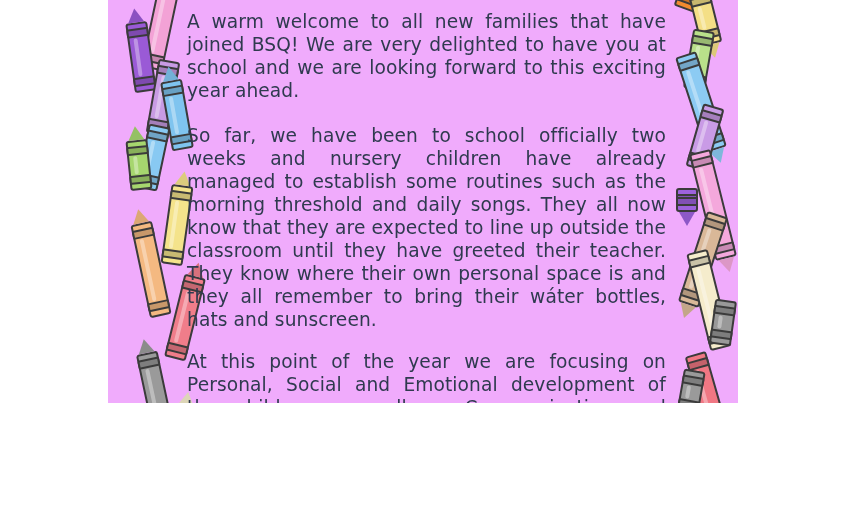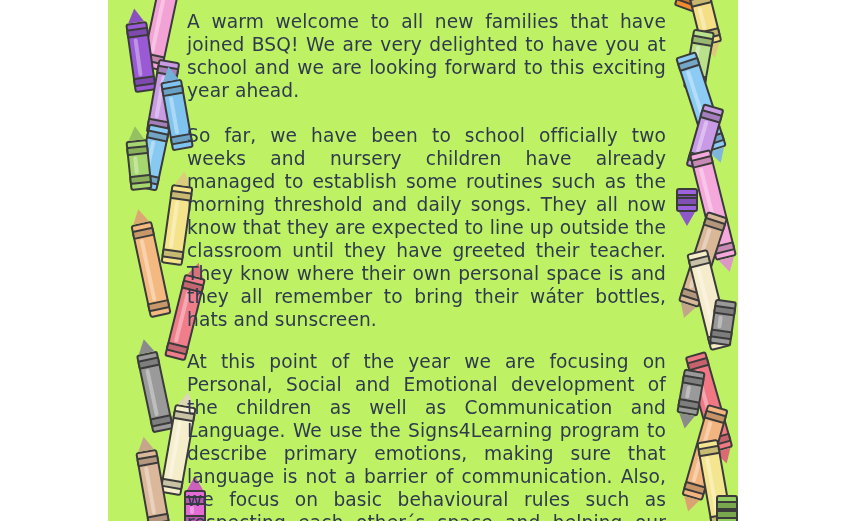--- a/index.html
+++ b/index.html
@@ -1,17 +1,17 @@
 <!DOCTYPE html>
 <html><head>
 <meta charset="utf-8">
 <style>
   html, body { margin:0; padding:0; }
   body { width:844px; height:521px; overflow:hidden; background:#ffffff; position:relative; font-family:"DejaVu Sans", sans-serif; }
-  .page { position:absolute; left:108px; top:0; width:630px; height:521px; background:#bef264; overflow:hidden; }
+  .page { position:absolute; left:108px; top:0; width:630px; height:403px; background:#f0abfc; overflow:hidden; }
   .border-col { position:absolute; top:0; height:521px; width:70px; }
   .border-left { left:14px; }
   .border-right { left:560px; }
   .crayon { position:absolute; width:22px; border:2px solid #3b3b3b; border-radius:3px; box-sizing:border-box; }
   .crayon .band { position:absolute; left:-2px; right:-2px; height:9px; border:2px solid #3b3b3b; box-sizing:border-box; border-radius:2px; }
   .crayon .band.top { top:4px; }
   .crayon .band.bot { bottom:4px; }
   .crayon .tip { position:absolute; left:1px; width:0; height:0; border-left:8px solid transparent; border-right:8px solid transparent; }
   .crayon .tip.up { top:-16px; border-bottom:14px solid; }
   .crayon .tip.down { bottom:-16px; border-top:14px solid; }

